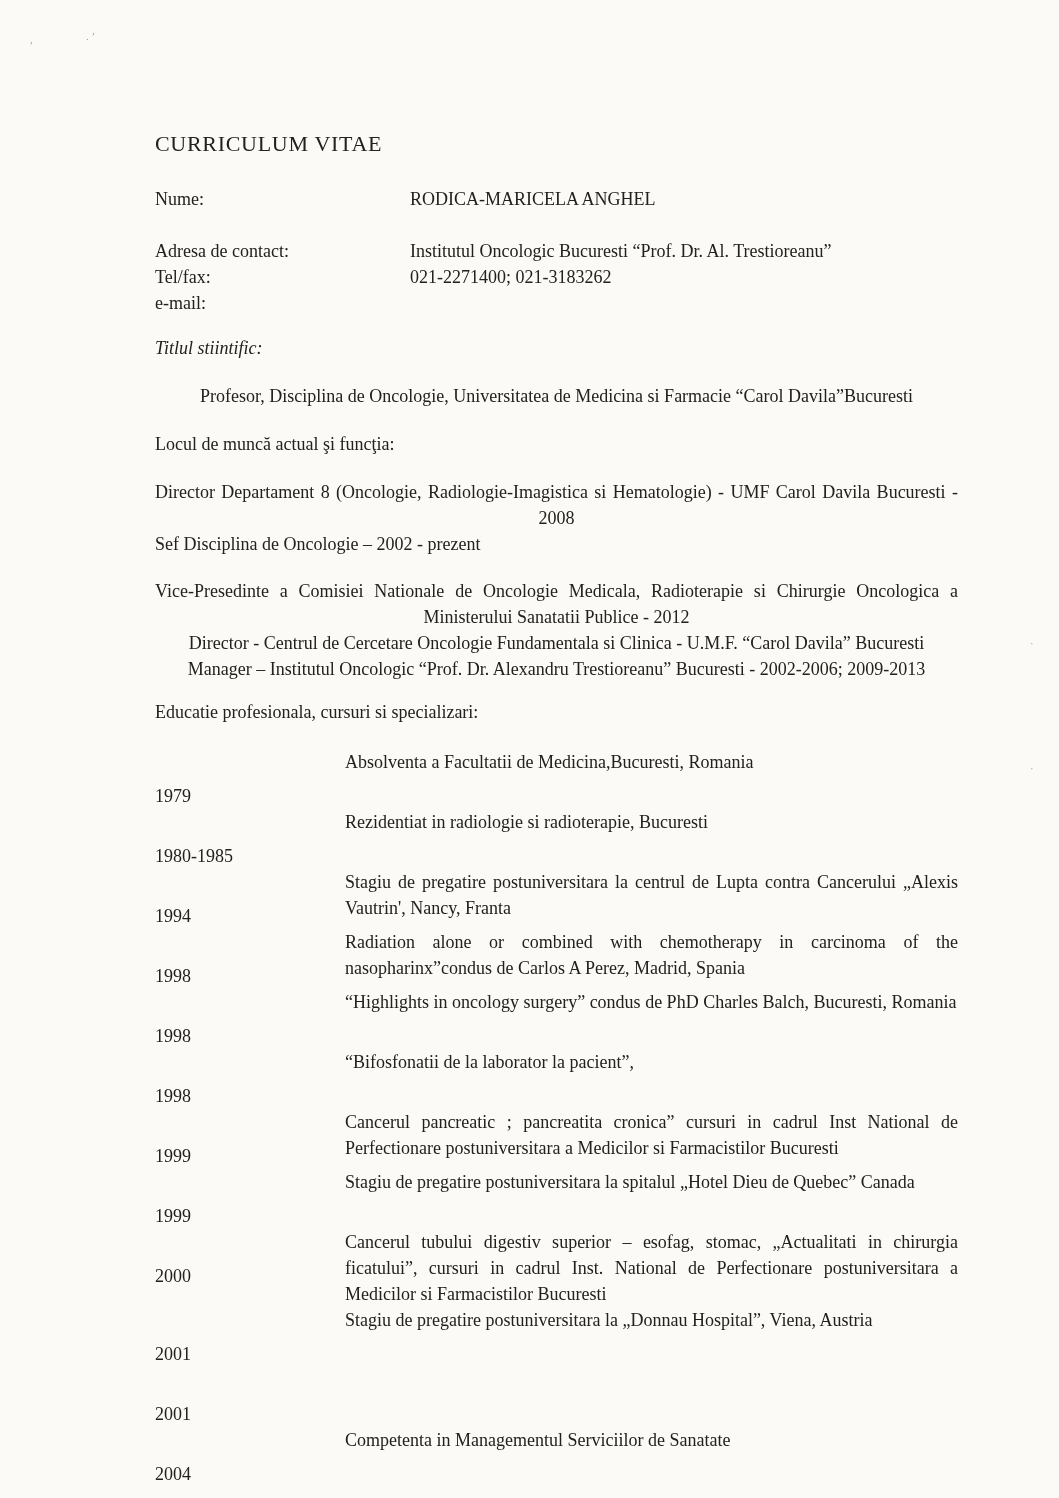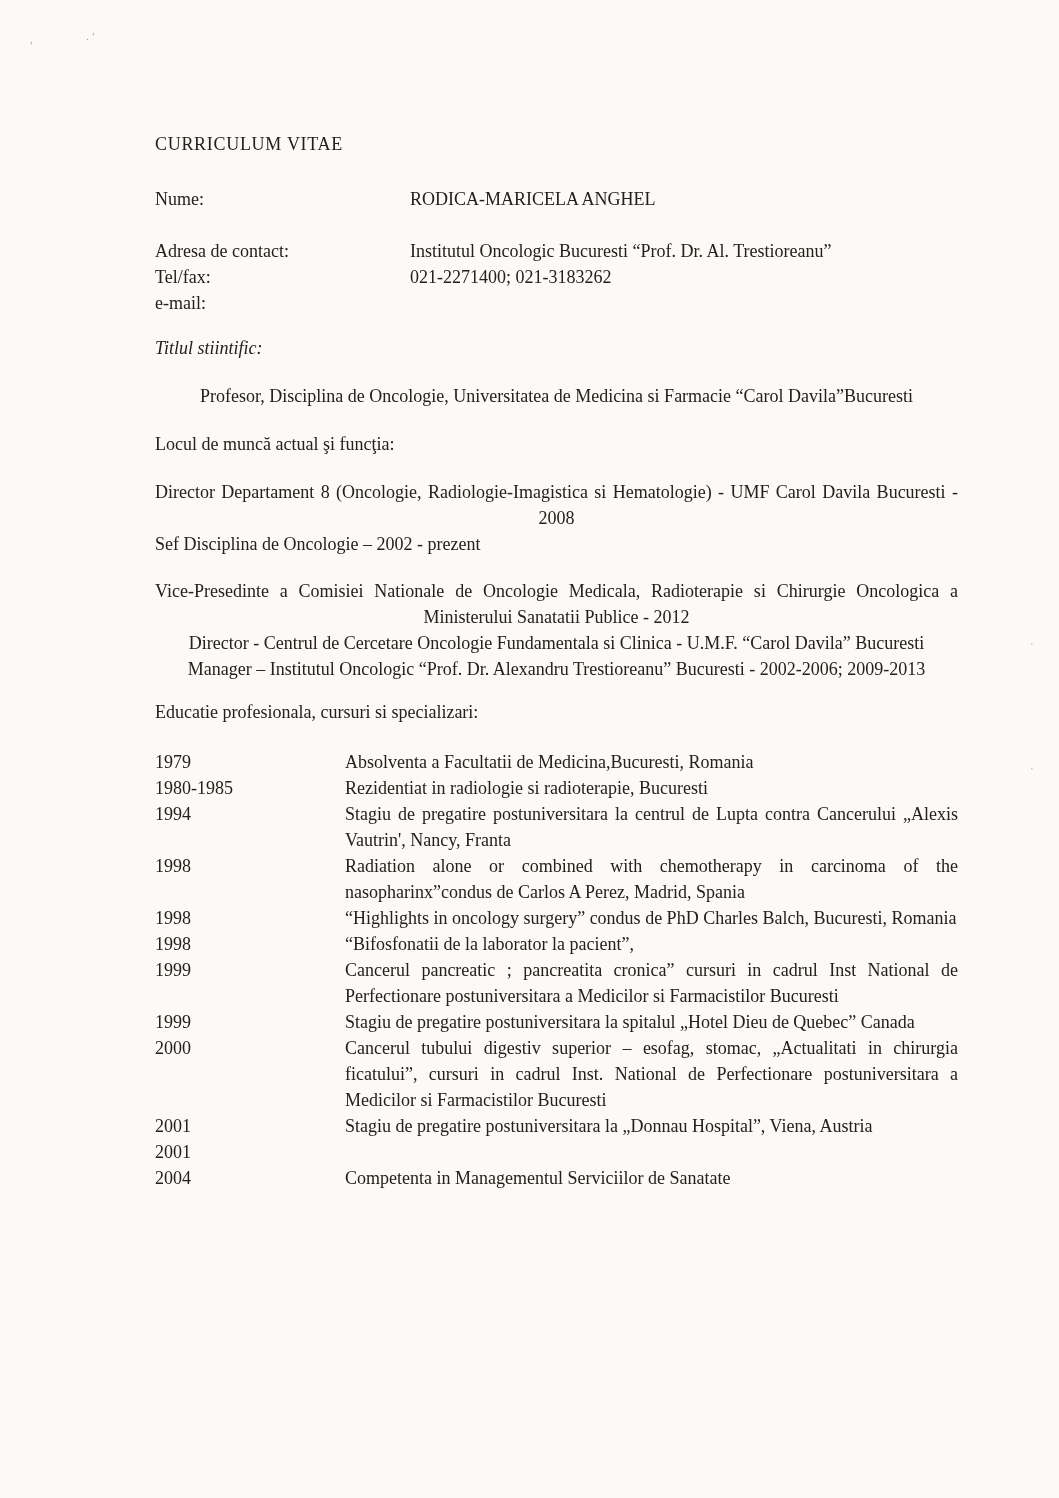--- a/index.html
+++ b/index.html
@@ -16,40 +16,40 @@
   }
   .content {
     position: absolute;
     left: 155px;
     top: 131px;
     width: 803px;
     font-size: 18px;
     line-height: 26px;
   }
   .doc-title {
-    font-size: 18px;
+    font-size: 22px;
     font-weight: normal;
     letter-spacing: 0.7px;
     margin: 0 0 29px 0;
   }
   .row { display: flex; }
   .label { width: 255px; flex: 0 0 255px; }
   .value { flex: 1; }
   .heading { margin: 0; }
   .para { margin: 0; }
   .jc { text-align: justify; text-align-last: center; }
   .mt17 { margin-top: 17px; }
   .mt19 { margin-top: 19px; font-style: italic; }
   .mt21 { margin-top: 21px; }
   .mt22 { margin-top: 22px; }
   .mt24 { margin-top: 24px; }
   .mt26 { margin-top: 26px; }
   .edu-list { }
   .edu-row { display: flex; }
-  .edu-year { flex: 0 0 190px; }
+  .edu-year { flex: 0 0 190px; margin-top: 34px; }
   .edu-text { flex: 1; text-align: justify; }
   .noise {
     position: absolute;
     color: #6e6c66;
     font-size: 11px;
     opacity: 0.65;
     line-height: 1;
   }
   .n1 { left: 30px;  top: 34px; }
   .n2 { left: 86px;  top: 31px; }

